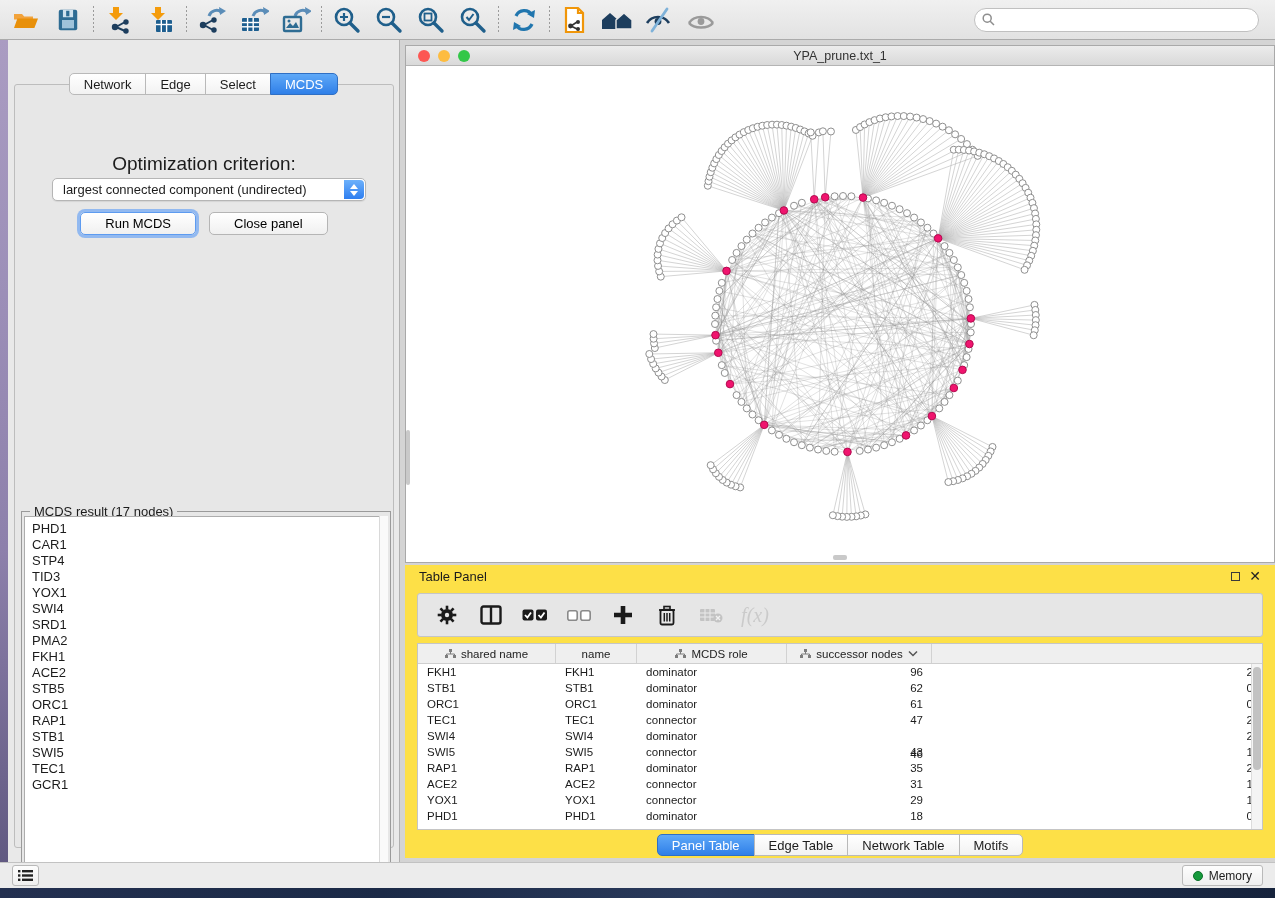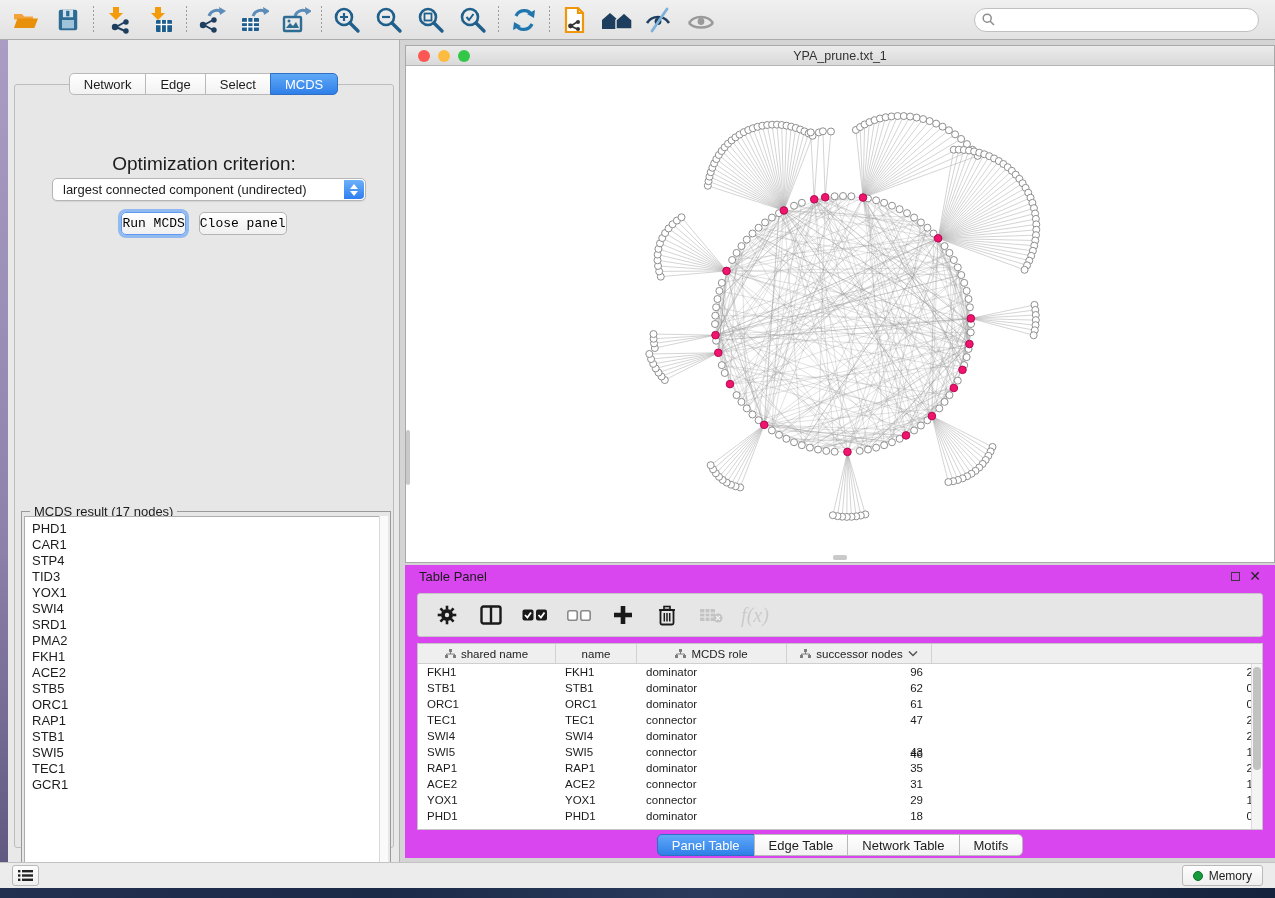--- a/index.html
+++ b/index.html
@@ -43,23 +43,23 @@
   .ctl-box{position:absolute;left:6px;top:44px;width:380px;height:764px;
            background:#e7e7e7;border:1px solid #bdbdbd;border-radius:3px;}
   .opt-label{position:absolute;left:0;top:68px;width:100%;text-align:center;font-size:19px;}
   .dropdown{position:absolute;left:37px;top:93px;width:314px;height:23px;background:#fff;
             border:1px solid #b5b5b5;border-radius:5px;display:flex;align-items:center;
             font-size:13px;padding-left:10px;box-shadow:0 1px 1px rgba(0,0,0,.08);}
   .dd-cap{position:absolute;right:1px;top:1px;width:20px;height:19px;border-radius:0 4px 4px 0;
           background:linear-gradient(180deg,#6db1fb,#2e7ef0);display:flex;flex-direction:column;
           align-items:center;justify-content:center;gap:2px;}
   .btn-row{position:absolute;left:0;top:127px;width:100%;display:flex;justify-content:center;gap:13px;}
-  .mac-btn{height:23px;padding:0 0;background:linear-gradient(180deg,#ffffff,#f0f0f0);
+  .mac-btn{height:23px;padding:0 24px;background:linear-gradient(180deg,#ffffff,#f0f0f0);
            border:1px solid #b5b5b5;border-radius:5px;font-size:13px;
-           font-family:Liberation Mono, monospace;display:flex;align-items:center;}
+           font-family:Liberation Sans, sans-serif;display:flex;align-items:center;}
   .mac-btn.focused{box-shadow:0 0 0 3px rgba(100,160,245,.65);border-color:#5d9bf0;}
   .result-box{position:absolute;left:6px;top:426px;width:370px;height:372px;
               border:1px solid #9a9a9a;background:#e7e7e7;}
   .result-legend{position:absolute;left:8px;top:-8px;background:#e7e7e7;padding:0 4px;font-size:13px;}
   .result-list{position:absolute;left:2px;top:4px;right:2px;bottom:2px;background:#fff;
                border:1px solid #adadad;overflow:hidden;padding:4px 2px 0 7px;}
   .result-scroll{position:absolute;right:2px;top:4px;width:9px;bottom:2px;background:#fafafa;
                border-left:1px solid #d9d9d9;}
   .result-item{font-size:13px;line-height:16px;}
   
@@ -68,21 +68,21 @@
   .net-title{position:absolute;left:0;top:0;width:100%;height:20px;
              background:linear-gradient(180deg,#ececec,#d9d9d9);border-bottom:1px solid #b4b4b4;
              display:flex;align-items:center;}
   .net-title .title-text{position:absolute;width:100%;text-align:center;font-size:12.5px;font-weight:400;color:#333;}
   .lights{display:flex;gap:8px;margin-left:12px;z-index:2;}
   .light{width:12px;height:12px;border-radius:50%;}
   .net-canvas{position:absolute;left:0;top:20px;width:868px;height:496px;background:#fff;overflow:hidden;}
   .scroll-mark-left{position:absolute;left:0;top:364px;width:4px;height:55px;background:#c9c9c9;border-radius:2px;}
   .scroll-mark-bottom{position:absolute;left:427px;bottom:2px;width:14px;height:5px;background:#c9c9c9;border-radius:2px;}
   
-  .table-panel{position:absolute;left:405px;top:565px;width:870px;height:293px;background:#d946ef;}
+  .table-panel{position:absolute;left:405px;top:565px;width:870px;height:293px;background:#fde047;}
   .tp-head{position:absolute;left:0;top:0;width:100%;height:22px;display:flex;align-items:center;
            padding:0 14px;font-size:13px;}
   .tp-head .ph-icons{margin-left:auto;display:flex;gap:9px;align-items:center;}
   .tp-toolbar{position:absolute;left:12px;top:28px;width:846px;height:44px;background:#e6e6e6;
               border:1px solid #c5c5c5;border-radius:3px;display:flex;align-items:center;
               padding-left:14px;gap:14px;}
   .tpt-btn{width:30px;height:30px;display:flex;align-items:center;justify-content:center;}
   .tpt-btn.disabled{opacity:.45;}
   .fx-label{font-size:20px;font-style:italic;font-family:"Liberation Serif","DejaVu Serif",serif;color:#aaa;}
   .data-table{position:absolute;left:12px;top:78px;width:846px;height:187px;background:#fff;

